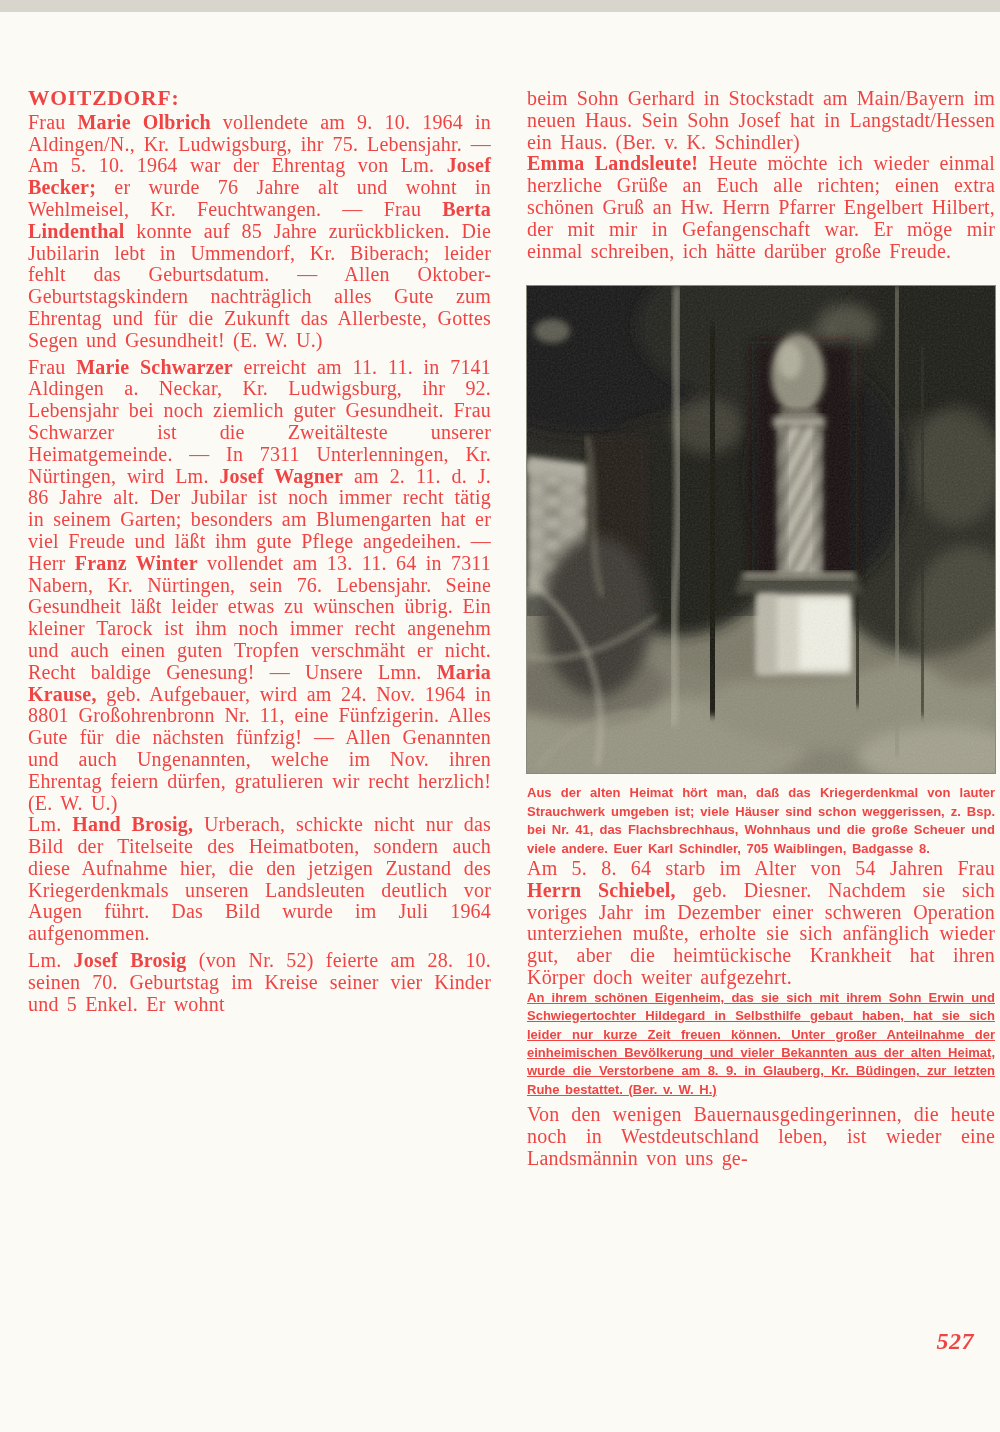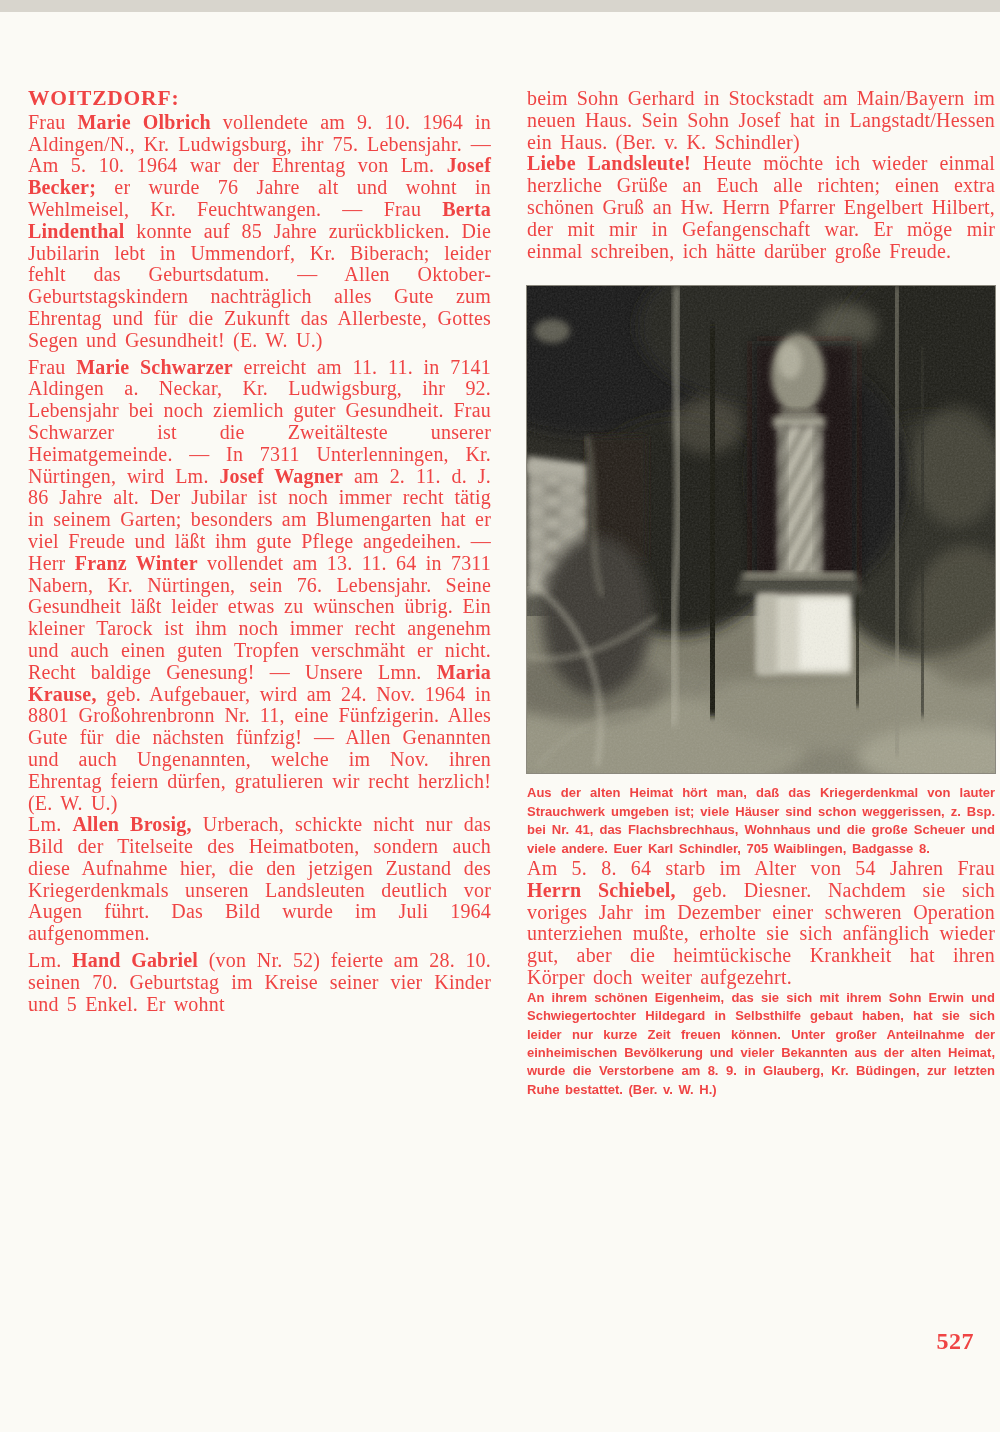--- a/index.html
+++ b/index.html
@@ -47,46 +47,47 @@
   .photo-fig svg { display: block; width: 100%; height: 100%; }
   .caption-para, .small-para {
     font-family: "Liberation Sans", sans-serif;
     font-weight: bold;
     font-size: 13px;
     line-height: 18.4px;
     word-spacing: 2px;
     letter-spacing: 0px;
     text-align: justify;
   }
-  .small-para { margin-top: 3px; }
+  .small-para { margin-top: 3px; text-decoration: underline; }
   .page-number {
     position: absolute;
     top: 1316px;
     right: 26px;
     font-size: 24px;
     font-weight: bold;
     letter-spacing: 0.5px;
+    font-style: italic;
   }
 </style>
 </head>
 <body>
 
 <div class="page">
 
   <div class="col col-left">
     <h2 class="sec-heading first">WOITZDORF:</h2>
     <p>Frau <b>Marie Olbrich</b> vollendete am 9. 10. 1964 in Aldingen/N., Kr. Ludwigsburg, ihr 75. Lebensjahr. — Am 5. 10. 1964 war der Ehrentag von Lm. <b>Josef Becker;</b> er wurde 76 Jahre alt und wohnt in Wehlmeisel, Kr. Feuchtwangen. — Frau <b>Berta Lindenthal</b> konnte auf 85 Jahre zurückblicken. Die Jubilarin lebt in Ummendorf, Kr. Biberach; leider fehlt das Geburtsdatum. — Allen Oktober-Geburtstagskindern nachträglich alles Gute zum Ehrentag und für die Zukunft das Allerbeste, Gottes Segen und Gesundheit! (E. W. U.)</p>
     <p class="sp">Frau <b>Marie Schwarzer</b> erreicht am 11. 11. in 7141 Aldingen a. Neckar, Kr. Ludwigsburg, ihr 92. Lebensjahr bei noch ziemlich guter Gesundheit. Frau Schwarzer ist die Zweitälteste unserer Heimatgemeinde. — In 7311 Unterlenningen, Kr. Nürtingen, wird Lm. <b>Josef Wagner</b> am 2. 11. d. J. 86 Jahre alt. Der Jubilar ist noch immer recht tätig in seinem Garten; besonders am Blumengarten hat er viel Freude und läßt ihm gute Pflege angedeihen. — Herr <b>Franz Winter</b> vollendet am 13. 11. 64 in 7311 Nabern, Kr. Nürtingen, sein 76. Lebensjahr. Seine Gesundheit läßt leider etwas zu wünschen übrig. Ein kleiner Tarock ist ihm noch immer recht angenehm und auch einen guten Tropfen verschmäht er nicht. Recht baldige Genesung! — Unsere Lmn. <b>Maria Krause,</b> geb. Aufgebauer, wird am 24. Nov. 1964 in 8801 Großohrenbronn Nr. 11, eine Fünfzigerin. Alles Gute für die nächsten fünfzig! — Allen Genannten und auch Ungenannten, welche im Nov. ihren Ehrentag feiern dürfen, gratulieren wir recht herzlich! (E. W. U.)</p>
-    <p>Lm. <b>Allen Brosig,</b> Urberach, schickte nicht nur das Bild der Titelseite des Heimatboten, sondern auch diese Aufnahme hier, die den jetzigen Zustand des Kriegerdenkmals unseren Landsleuten deutlich vor Augen führt. Das Bild wurde im Juli 1964 aufgenommen.</p>
-    <p class="sp">Lm. <b>Hand Gabriel</b> (von Nr. 52) feierte am 28. 10. seinen 70. Geburtstag im Kreise seiner vier Kinder und 5 Enkel. Er wohnt</p>
+    <p>Lm. <b>Hand Brosig,</b> Urberach, schickte nicht nur das Bild der Titelseite des Heimatboten, sondern auch diese Aufnahme hier, die den jetzigen Zustand des Kriegerdenkmals unseren Landsleuten deutlich vor Augen führt. Das Bild wurde im Juli 1964 aufgenommen.</p>
+    <p class="sp">Lm. <b>Josef Brosig</b> (von Nr. 52) feierte am 28. 10. seinen 70. Geburtstag im Kreise seiner vier Kinder und 5 Enkel. Er wohnt</p>
   </div>
 
   <div class="col col-right">
     <p>beim Sohn Gerhard in Stockstadt am Main/Bayern im neuen Haus. Sein Sohn Josef hat in Langstadt/Hessen ein Haus. (Ber. v. K. Schindler)</p>
-    <p><b>Liebe Landsleute!</b> Heute möchte ich wieder einmal herzliche Grüße an Euch alle richten; einen extra schönen Gruß an Hw. Herrn Pfarrer Engelbert Hilbert, der mit mir in Gefangenschaft war. Er möge mir einmal schreiben, ich hätte darüber große Freude.</p>
+    <p><b>Emma Landsleute!</b> Heute möchte ich wieder einmal herzliche Grüße an Euch alle richten; einen extra schönen Gruß an Hw. Herrn Pfarrer Engelbert Hilbert, der mit mir in Gefangenschaft war. Er möge mir einmal schreiben, ich hätte darüber große Freude.</p>
 
     <figure class="photo-fig">
       <svg viewBox="0 0 468 487" preserveAspectRatio="none">
         <defs>
           <filter id="soft" x="-20%" y="-20%" width="140%" height="140%">
             <feGaussianBlur stdDeviation="7"></feGaussianBlur>
           </filter>
           <filter id="soft2" x="-20%" y="-20%" width="140%" height="140%">
             <feGaussianBlur stdDeviation="3"></feGaussianBlur>
           </filter>
@@ -180,17 +181,18 @@
         </g>
 
         <rect x="0" y="0" width="468" height="487" filter="url(#grain)" opacity="0.16"></rect>
       </svg>
     </figure>
 
     <p class="caption-para">Aus der alten Heimat hört man, daß das Kriegerdenkmal von lauter Strauchwerk umgeben ist; viele Häuser sind schon weggerissen, z. Bsp. bei Nr. 41, das Flachsbrechhaus, Wohnhaus und die große Scheuer und viele andere. Euer Karl Schindler, 705 Waiblingen, Badgasse 8.</p>
 
     <p>Am 5. 8. 64 starb im Alter von 54 Jahren Frau <b>Herrn Schiebel,</b> geb. Diesner. Nachdem sie sich voriges Jahr im Dezember einer schweren Operation unterziehen mußte, erholte sie sich anfänglich wieder gut, aber die heimtückische Krankheit hat ihren Körper doch weiter aufgezehrt.</p>
     <p class="small-para">An ihrem schönen Eigenheim, das sie sich mit ihrem Sohn Erwin und Schwiegertochter Hildegard in Selbsthilfe gebaut haben, hat sie sich leider nur kurze Zeit freuen können. Unter großer Anteilnahme der einheimischen Bevölkerung und vieler Bekannten aus der alten Heimat, wurde die Verstorbene am 8. 9. in Glauberg, Kr. Büdingen, zur letzten Ruhe bestattet. (Ber. v. W. H.)</p>
+    <p class="sp">Von den wenigen Bauernausgedingerinnen, die heute noch in Westdeutschland leben, ist wieder eine Landsmännin von uns ge-</p>
   </div>
 
   <div class="page-number">527</div>
 
 </div>
 
 </body></html>

